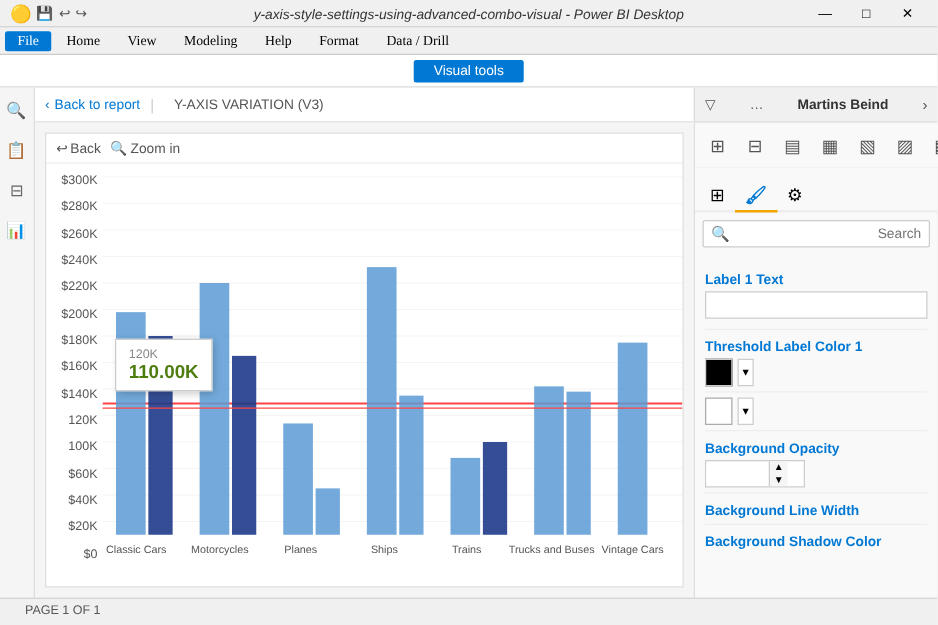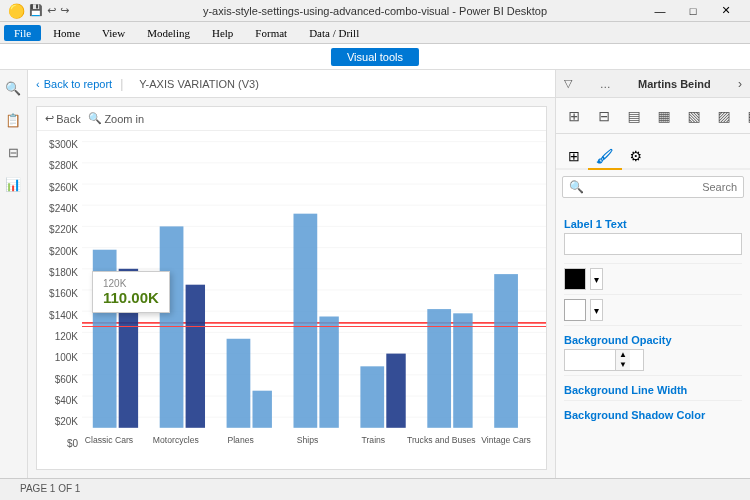--- a/index.html
+++ b/index.html
@@ -97,21 +97,21 @@
 
 <div class="title-bar">
   <div class="title-bar-left">
     <span style="font-size:14px;">🟡</span>
     <span style="display:flex;gap:4px;font-size:11px;color:#555;">
       <span style="cursor:pointer;">💾</span>
       <span style="cursor:pointer;">↩</span>
       <span style="cursor:pointer;">↪</span>
     </span>
   </div>
-  <div style="position:absolute;left:50%;transform:translateX(-50%);">
+  <div style="position:absolute;left:50%;transform:translateX(-50%);font-style:italic;">
     <span class="title-bar-title">y-axis-style-settings-using-advanced-combo-visual - Power BI Desktop</span>
   </div>
   <div class="window-controls">
     <div class="win-btn">—</div>
     <div class="win-btn">□</div>
     <div class="win-btn close">✕</div>
   </div>
 </div>
 
 <div class="ribbon">
@@ -275,20 +275,21 @@
       <input class="search-input" type="text" placeholder="Search" style="">
     </div>
 
     <div class="settings-panel">
 
       <div class="setting-label">Label 1 Text</div>
       <input class="setting-input" type="text" style="">
 
       <div class="setting-divider"></div>
 
+      <div class="setting-label">Threshold Label Color 1</div>
       <div class="setting-color-row">
         <div class="color-swatch" style="background:#000000;"></div>
         <div class="color-dropdown-btn">▾</div>
       </div>
 
       <div class="setting-divider"></div>
 
       <div class="setting-color-row">
         <div class="color-swatch" style="background:#ffffff; border: 1px solid #aaa;"></div>
         <div class="color-dropdown-btn">▾</div>

